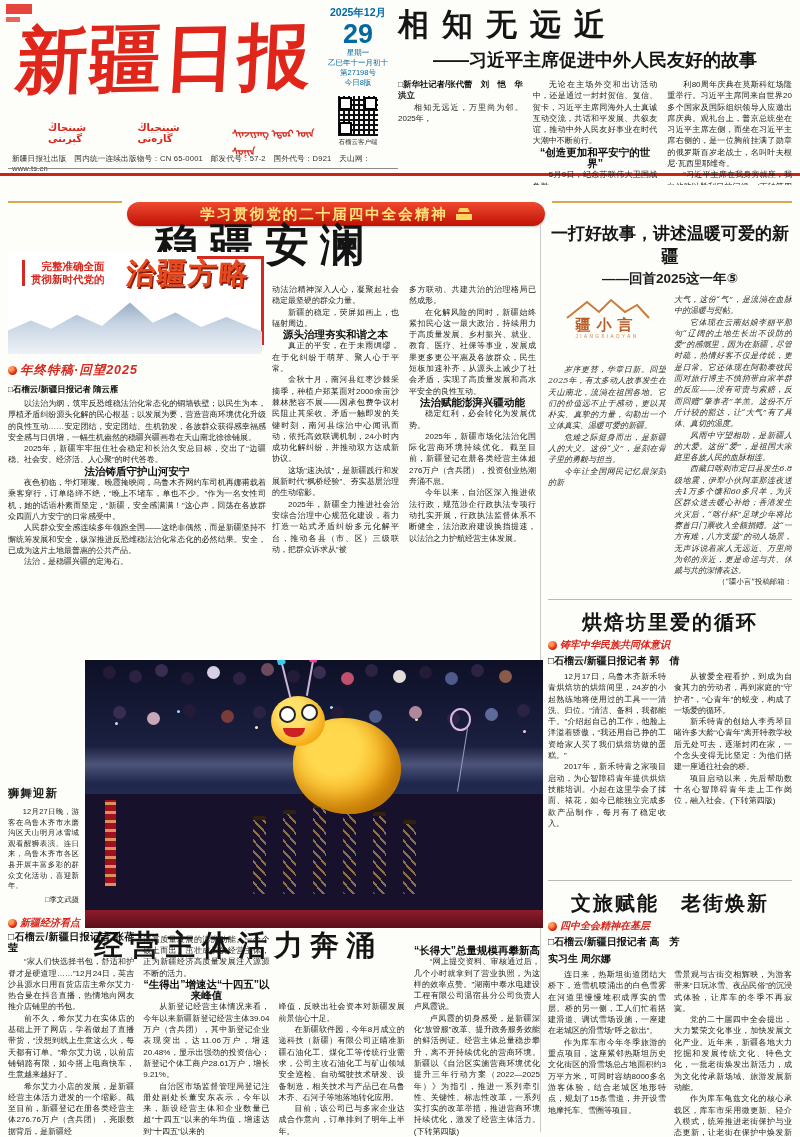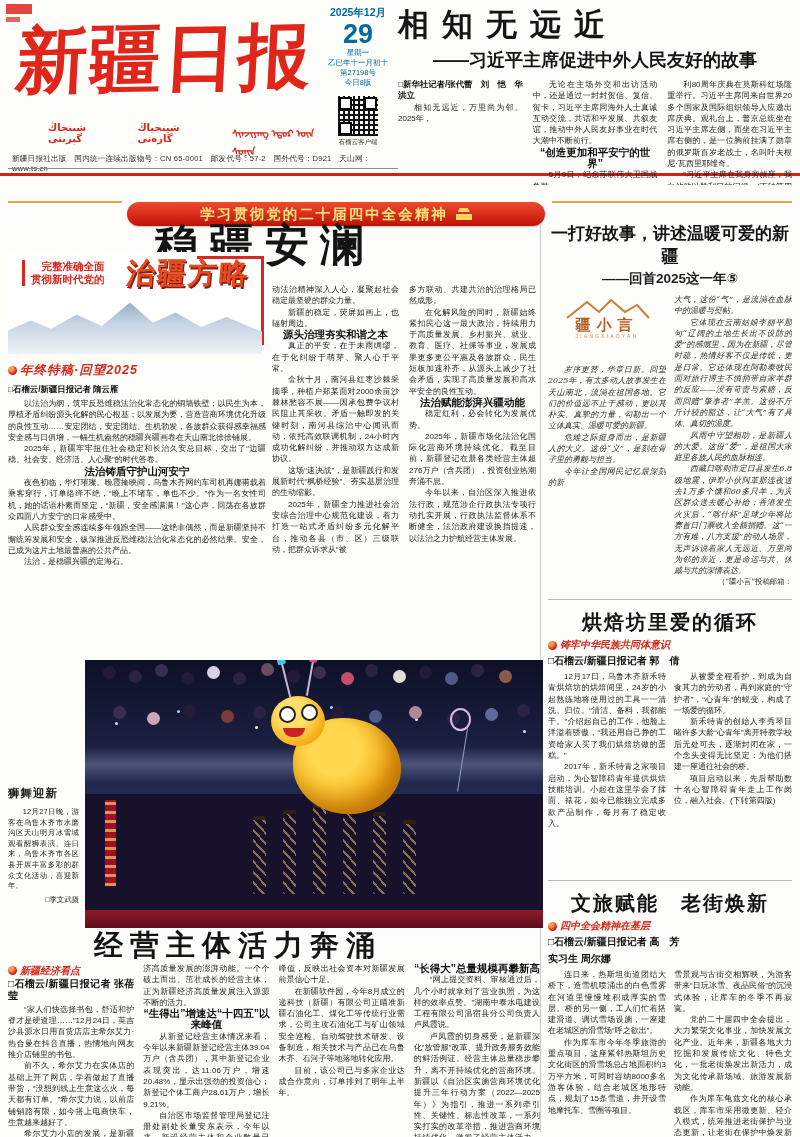--- a/index.html
+++ b/index.html
@@ -132,21 +132,21 @@
   .carpet{position:absolute;left:0;right:0;bottom:0;height:18px;background:linear-gradient(180deg,#8e1b2c,#5c0e1b);}
   
   .caption{left:8px;top:786px;width:71px;height:172px;overflow:hidden;}
   .cap-title{font-size:11.5px;font-weight:900;margin-bottom:6px;letter-spacing:1px;}
   .cap-text{font-size:7.4px;line-height:10.6px;text-align:justify;color:#222;text-indent:2em;margin:0;}
   .cap-credit{font-size:7.4px;text-align:right;margin-top:3px;color:#222;}
   
   .ba{left:8px;top:926px;width:532px;height:211px;}
   .ba-head{position:absolute;left:62px;top:0;width:336px;text-align:center;font-size:29px;
       font-weight:900;letter-spacing:7px;color:#141414;}
-  .ba-body{position:absolute;left:0;right:0;top:37px;bottom:0;display:flex;gap:9px;}
+  .ba-body{position:absolute;left:0;right:0;top:37px;bottom:0;display:flex;gap:9px;align-items:flex-end;}
   .ba-label .t{font-size:10px;}
 </style>
 </head>
 <body>
 
 <div class="page">
 
   <div class="abs mast-deco"></div>
   <div class="abs mast-deco2"></div>
   <div class="abs mast-title">新疆日报</div>

